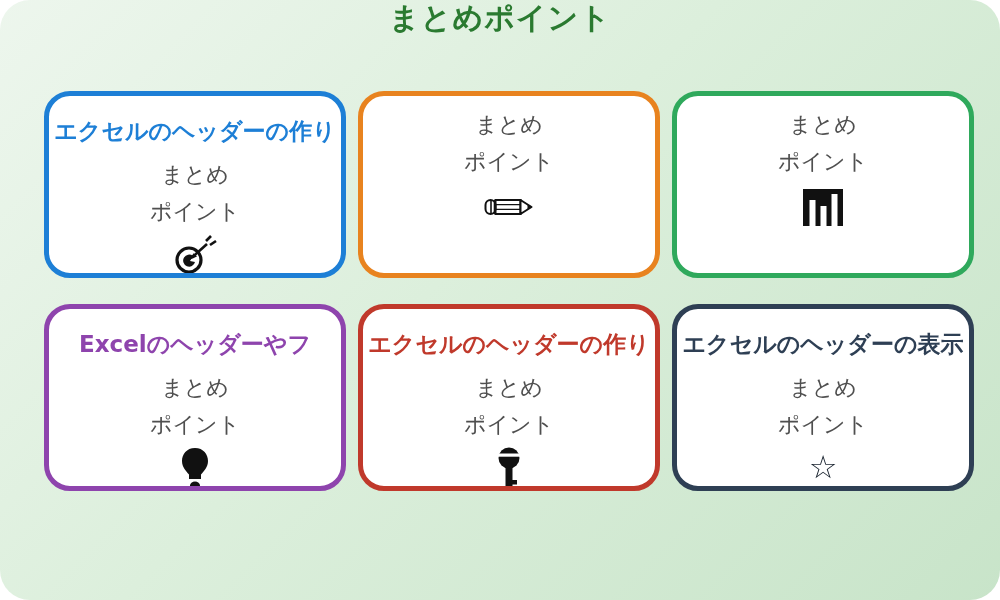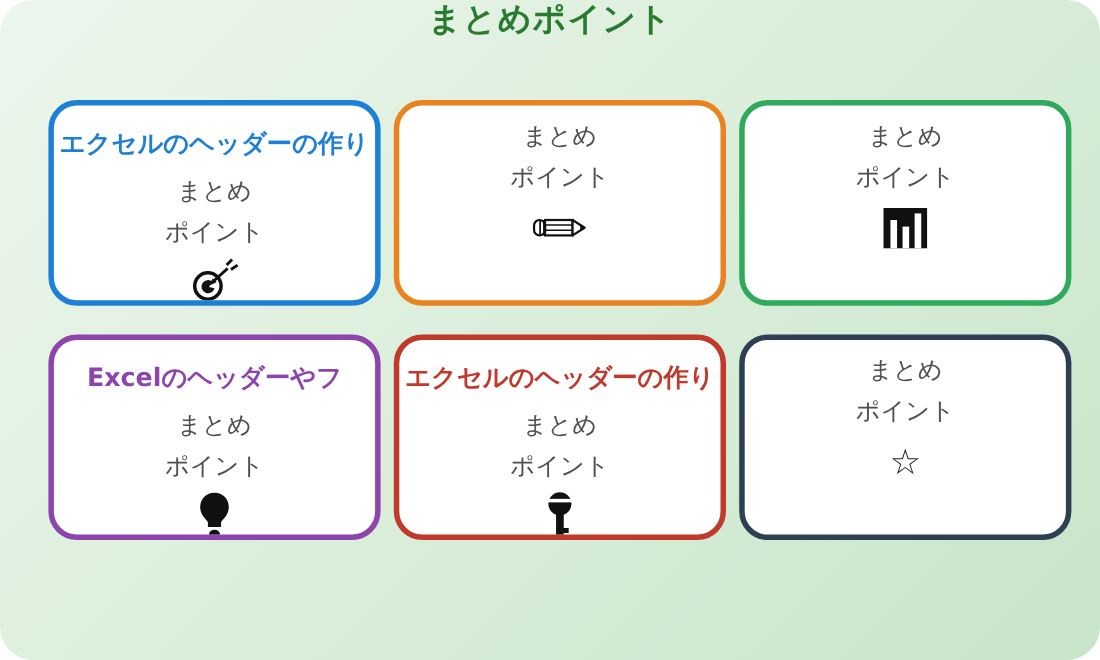--- a/index.html
+++ b/index.html
@@ -147,20 +147,21 @@
       <div class="card-icon">
         <svg width="26" height="46" viewBox="0 0 26 46">
           <circle cx="13" cy="11" r="10.5" fill="#111"></circle>
           <rect x="2" y="6.5" width="22" height="3.2" fill="#fff"></rect>
           <path d="M9.5 19 L16.5 19 L16.5 33 L21 33 L21 37.5 L16.5 37.5 L16.5 42 L13 45 L9.5 42 Z" fill="#111"></path>
         </svg>
       </div>
     </div>
 
     <div class="card" style="--c: #2e3f54;">
+      <div class="card-title">エクセルのヘッダーの表示</div>
       <div class="card-line first">まとめ</div>
       <div class="card-line">ポイント</div>
       <div class="card-icon">
         <span class="star-glyph">☆</span>
       </div>
     </div>
 
   </div>
 </div>
 

